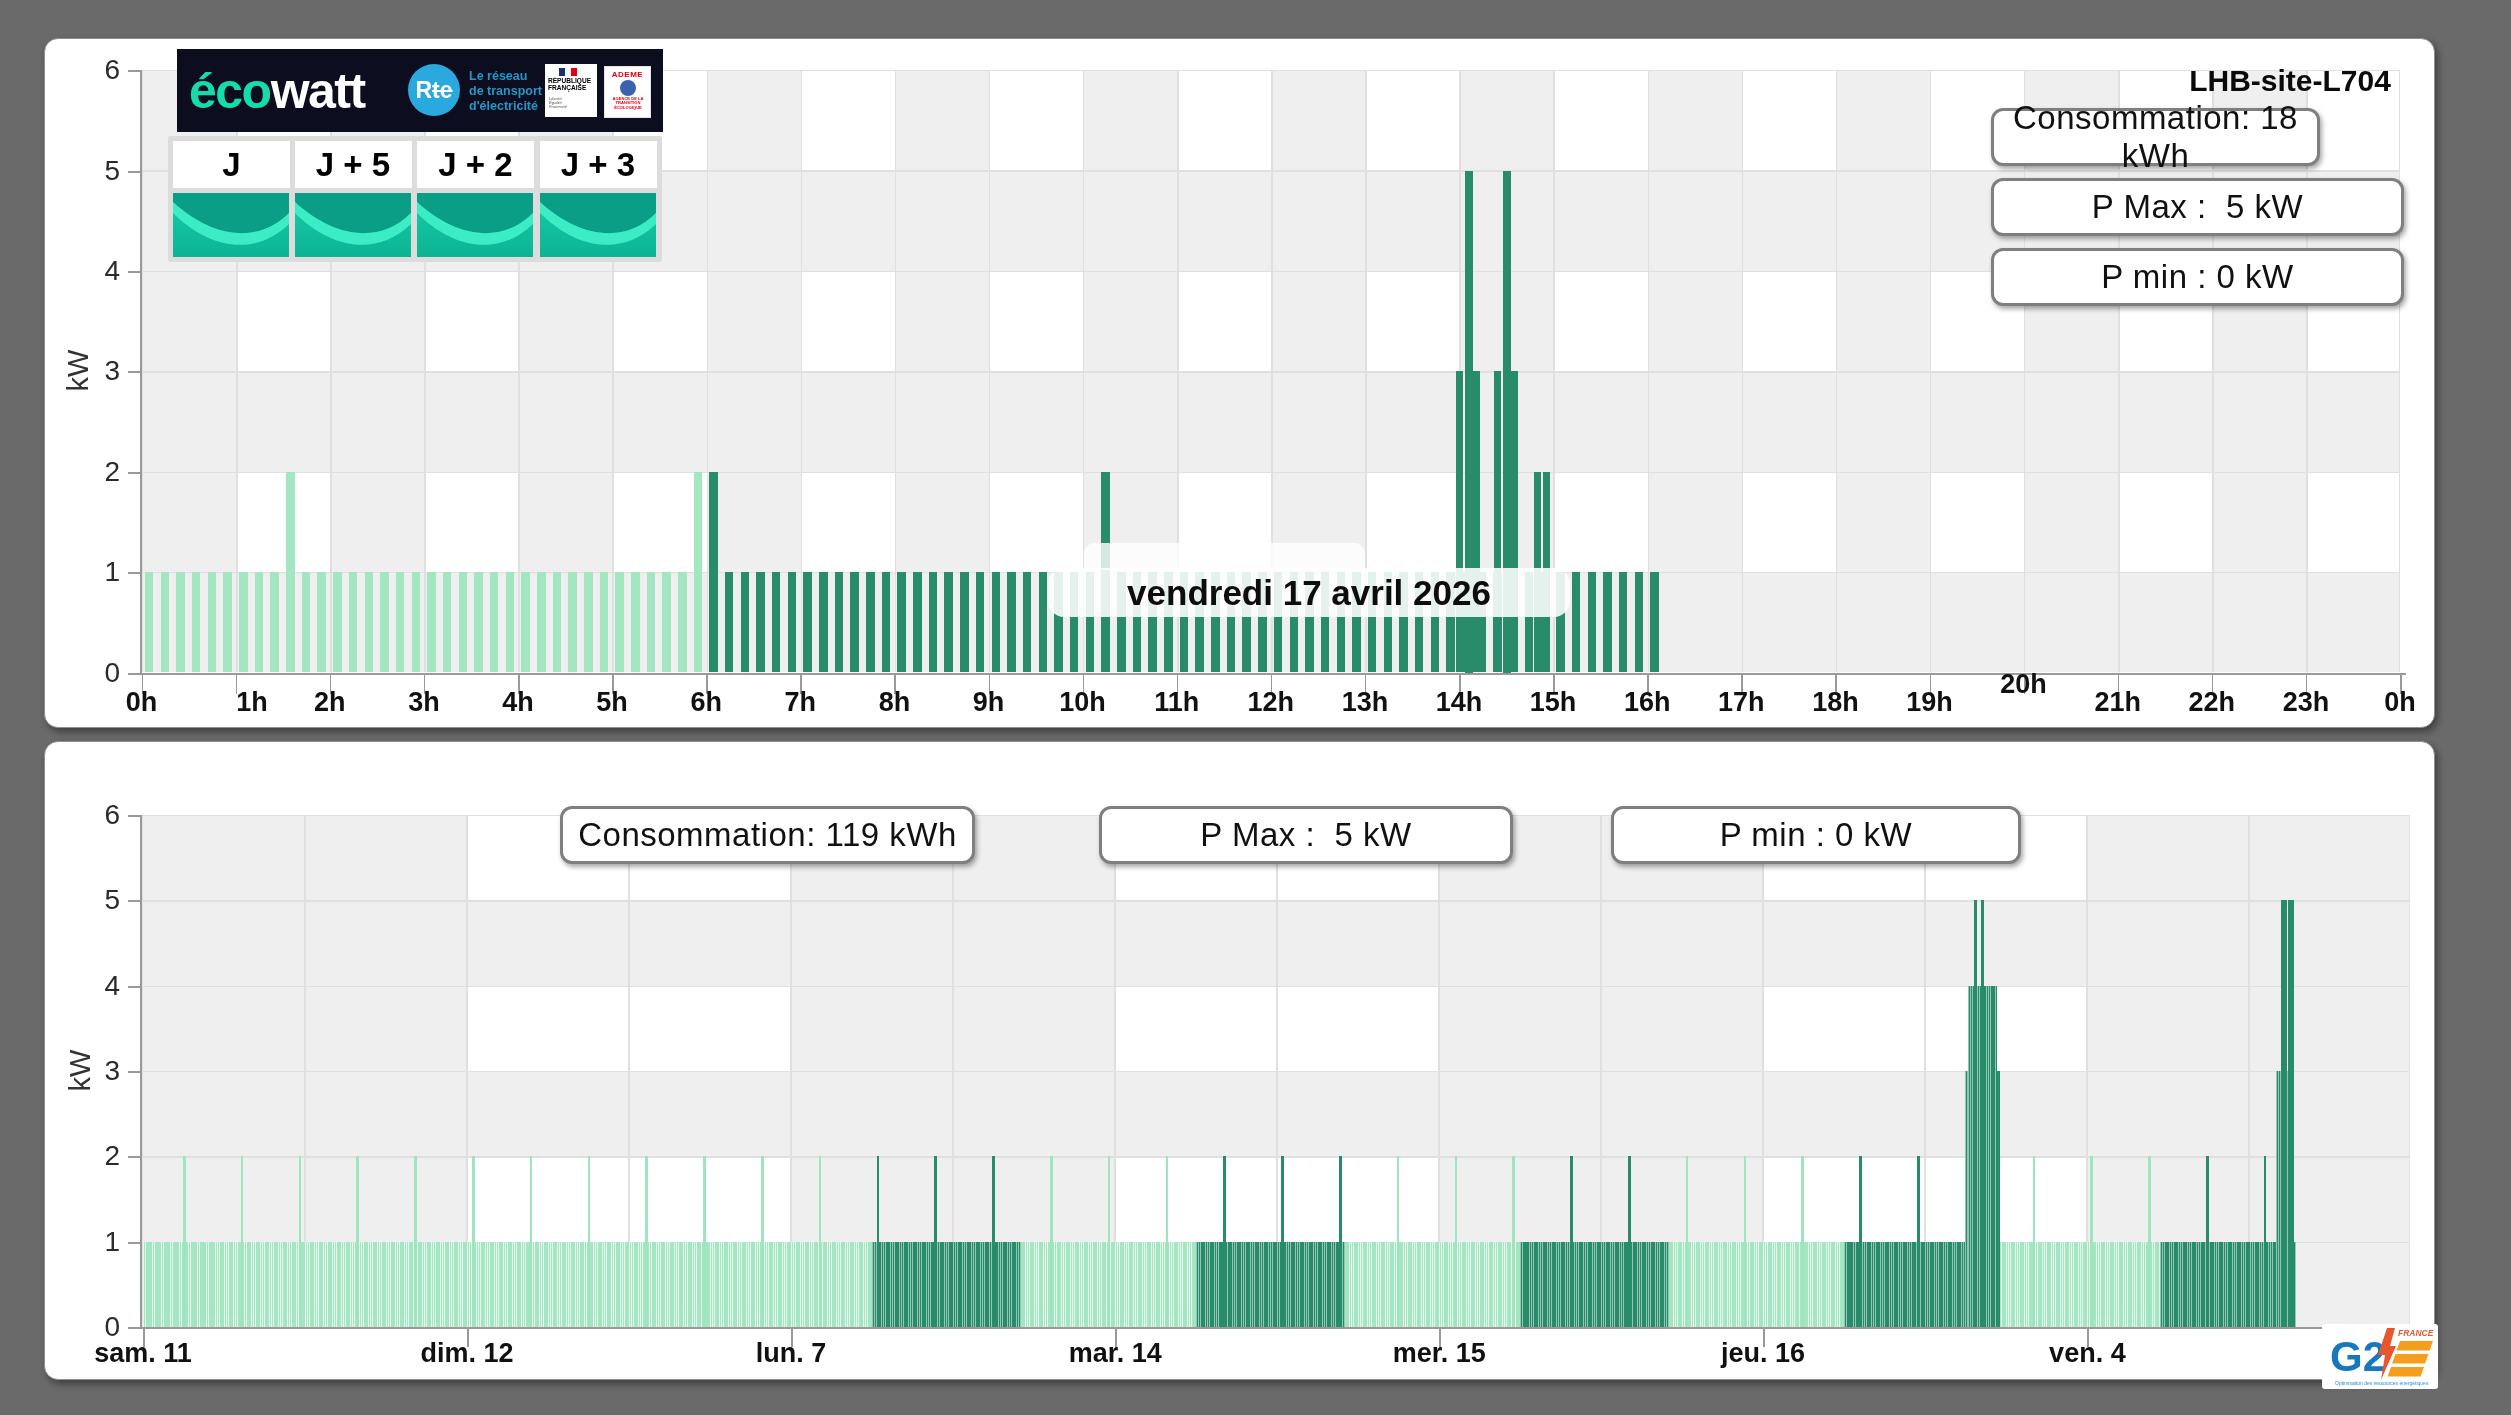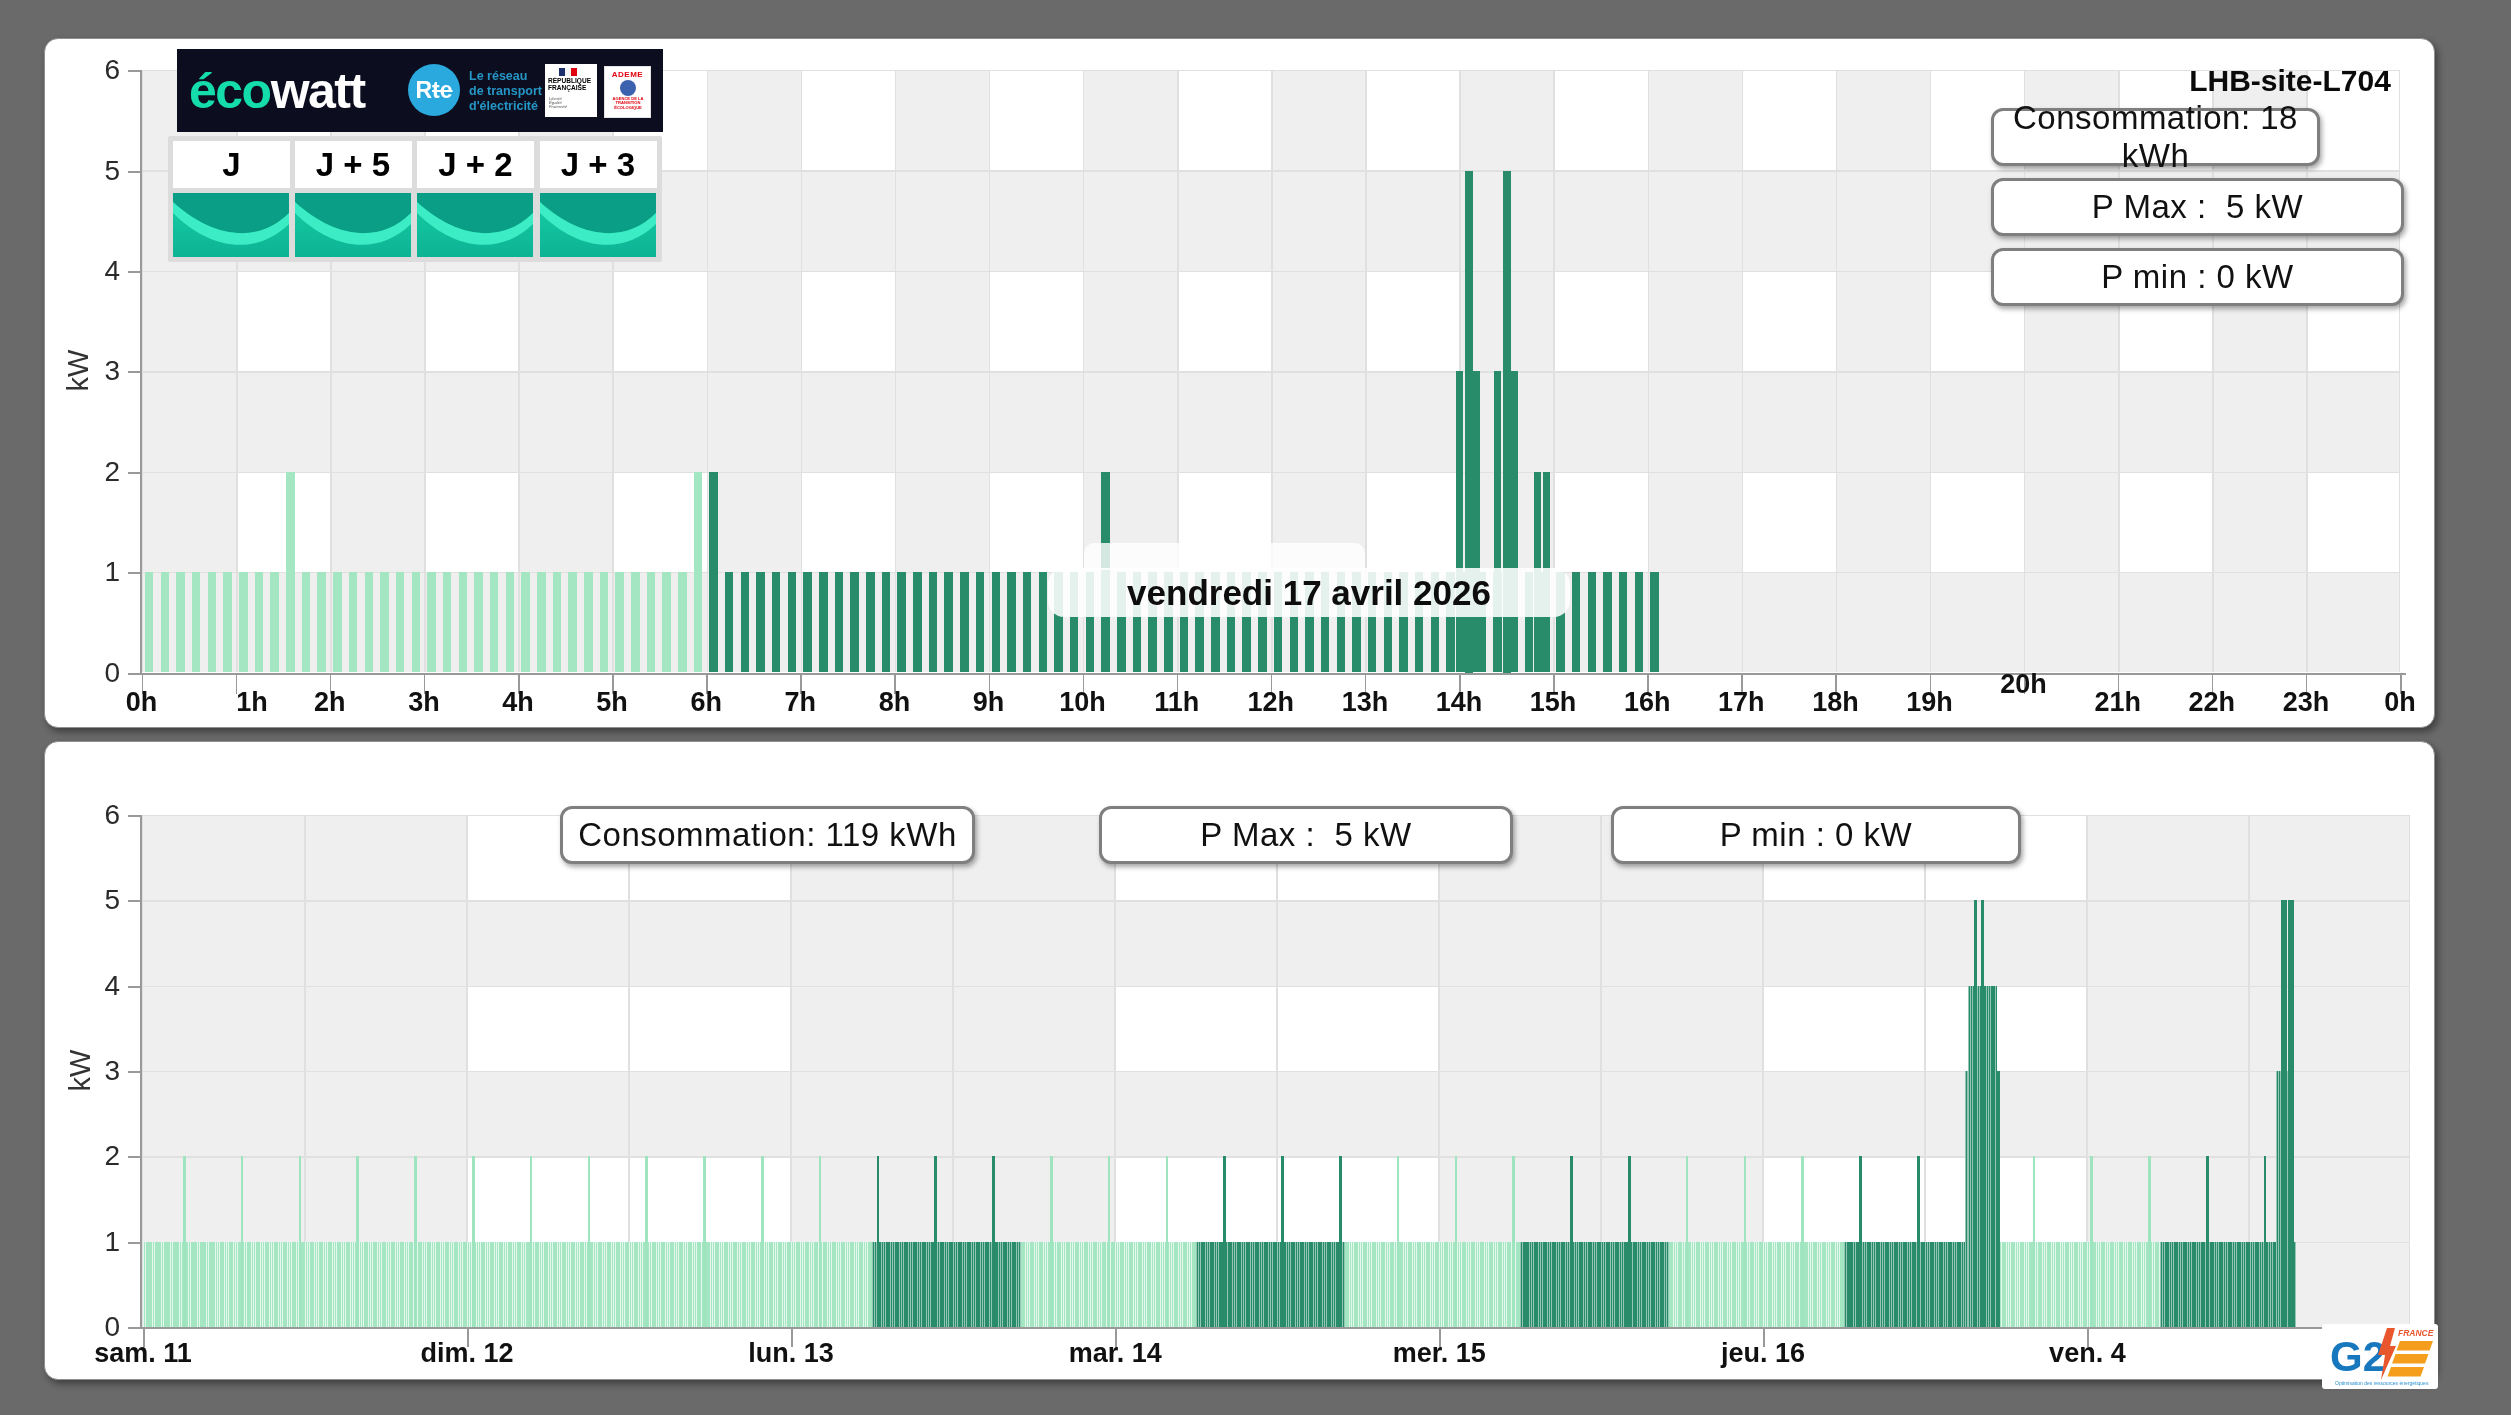--- a/index.html
+++ b/index.html
@@ -336,21 +336,21 @@
 <div class="ylab" style="left:54px;top:969.7px">4</div>
 <div class="abs" style="left:128px;top:900.4px;width:13px;height:2px;background:#999"></div>
 <div class="ylab" style="left:54px;top:884.4px">5</div>
 <div class="abs" style="left:128px;top:815.0px;width:13px;height:2px;background:#999"></div>
 <div class="ylab" style="left:54px;top:799.0px">6</div>
 <div class="abs" style="left:143.0px;top:1327.0px;width:1.6px;height:20px;background:#999"></div>
 <div class="xlab" style="left:68.0px;top:1338px;width:150px">sam. 11</div>
 <div class="abs" style="left:467.1px;top:1327.0px;width:1.6px;height:20px;background:#999"></div>
 <div class="xlab" style="left:392.1px;top:1338px;width:150px">dim. 12</div>
 <div class="abs" style="left:791.1px;top:1327.0px;width:1.6px;height:20px;background:#999"></div>
-<div class="xlab" style="left:716.1px;top:1338px;width:150px">lun. 13</div>
+<div class="xlab" style="left:716.1px;top:1338px;width:150px">lun. 7</div>
 <div class="abs" style="left:1115.2px;top:1327.0px;width:1.6px;height:20px;background:#999"></div>
 <div class="xlab" style="left:1040.2px;top:1338px;width:150px">mar. 14</div>
 <div class="abs" style="left:1439.3px;top:1327.0px;width:1.6px;height:20px;background:#999"></div>
 <div class="xlab" style="left:1364.3px;top:1338px;width:150px">mer. 15</div>
 <div class="abs" style="left:1763.3px;top:1327.0px;width:1.6px;height:20px;background:#999"></div>
 <div class="xlab" style="left:1688px;top:1338px;width:150px">jeu. 16</div>
 <div class="abs" style="left:2087.4px;top:1327.0px;width:1.6px;height:20px;background:#999"></div>
 <div class="xlab" style="left:2012.4px;top:1338px;width:150px">ven. 4</div>
 <div class="abs" style="left:62px;top:1057px;width:36px;font-size:29px;color:#333;transform:rotate(-90deg)">kW</div>
 <div class="ibox" style="left:560px;top:806px;width:415px;height:58px">Consommation: 119 kWh</div>

